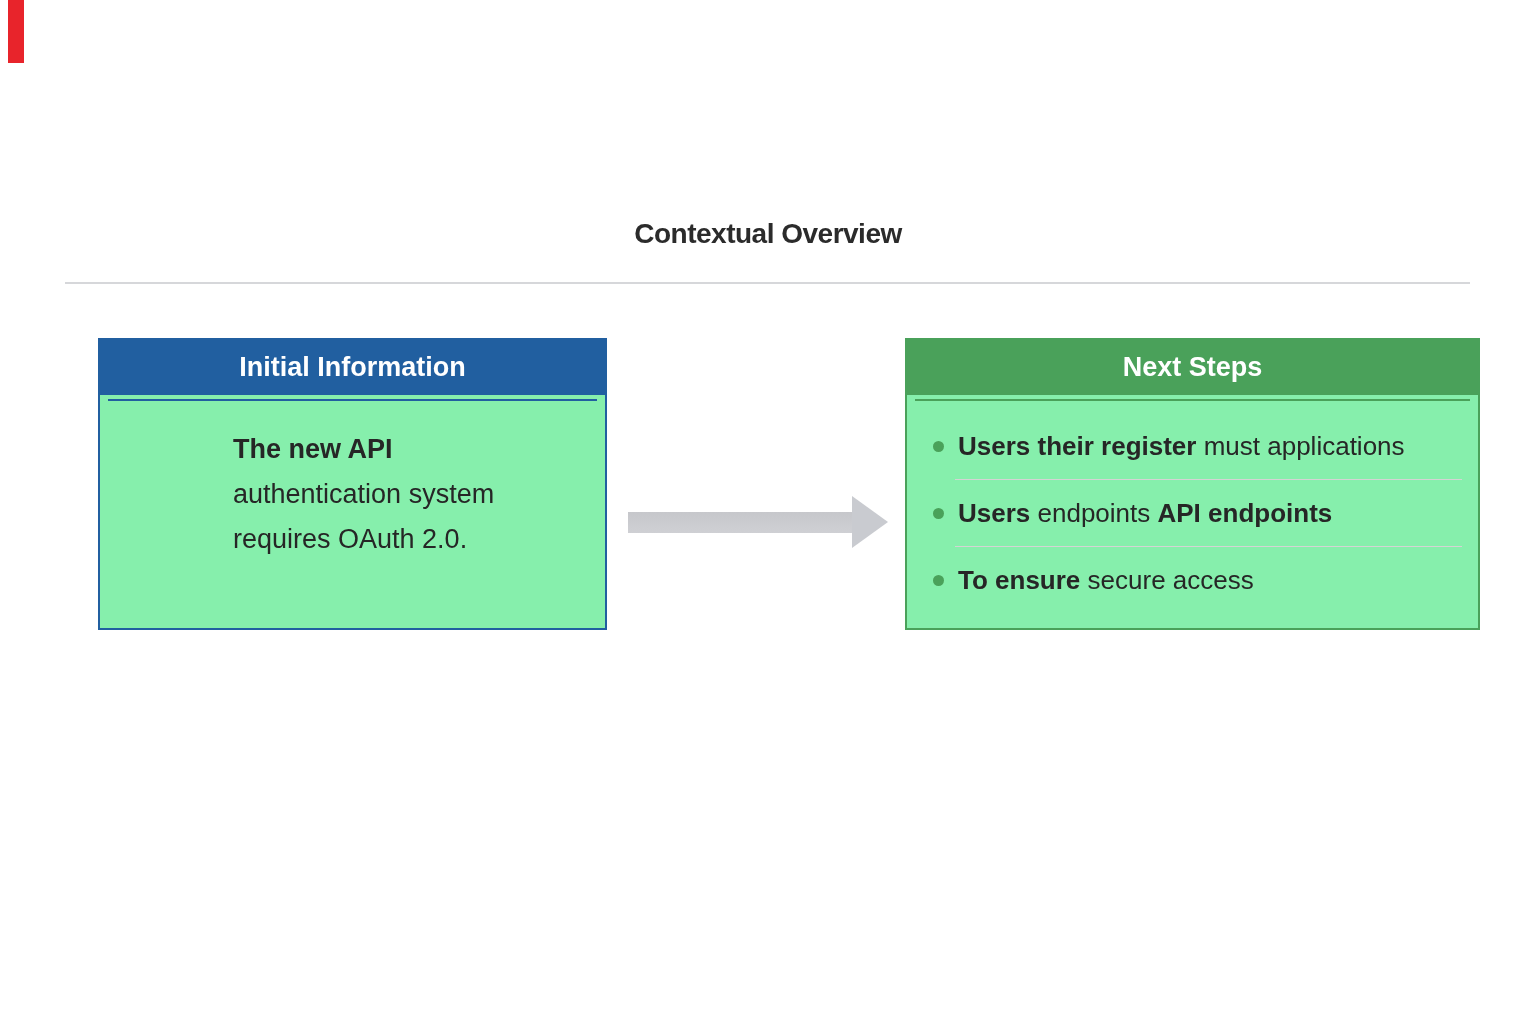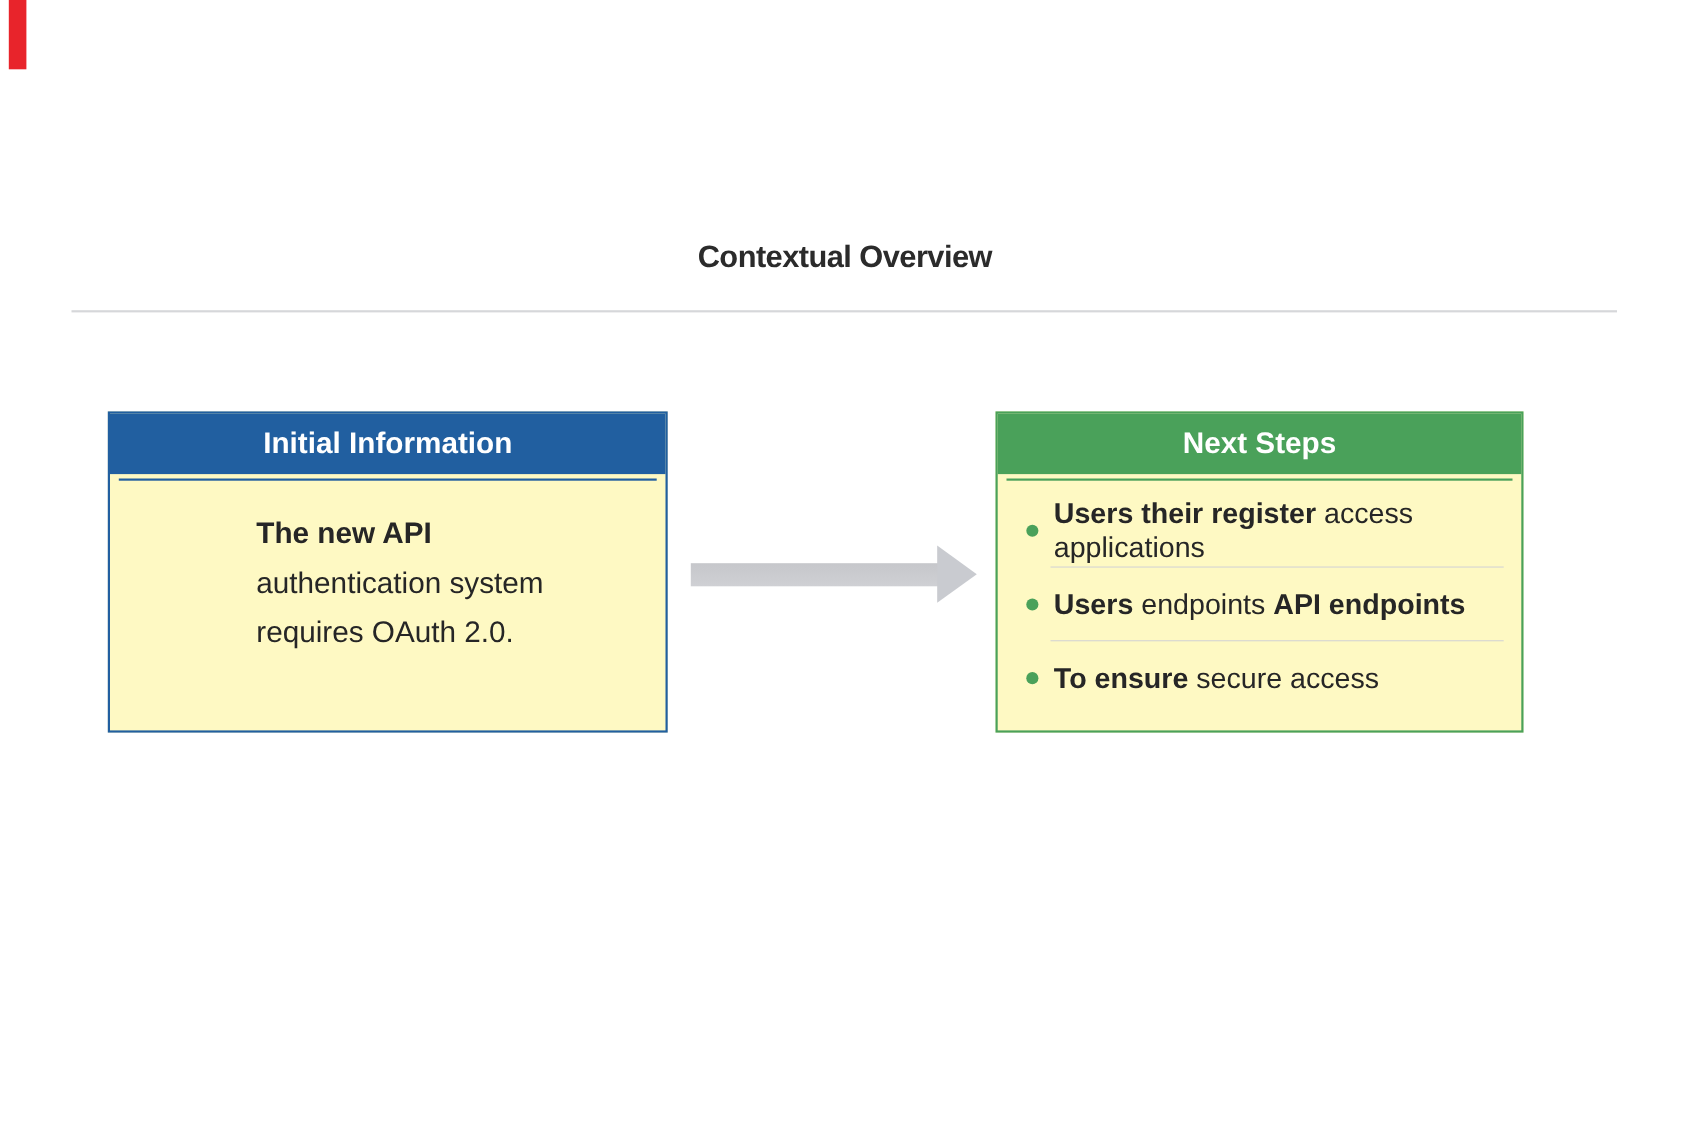--- a/index.html
+++ b/index.html
@@ -29,31 +29,31 @@
     letter-spacing: -0.5px;
     color: var(--title, #2b2b2b);
   }
   .title-divider {
     position: absolute;
     left: 65px; top: 282px; width: 1405px; height: 2px;
     background: var(--divider, #d6d7da);
   }
   .card {
     position: absolute;
-    top: 374px;
+    top: 338px;
     height: 292px;
-    background: #fef9c3;
+    background: #86efac;
     box-sizing: border-box;
   }
   .card-blue {
     left: 98px; width: 509px;
     border: 2px solid var(--blue, #215fa0);
   }
   .card-green {
-    left: 905px; width: 480px;
+    left: 905px; width: 575px;
     border: 2px solid var(--green, #4aa15a);
   }
   .card-header {
     height: 55px;
     line-height: 55px;
     text-align: center;
     color: #ffffff;
     font-size: 27px;
     font-weight: 700;
   }
@@ -129,21 +129,21 @@
 
   <div class="arrow-shaft"></div>
   <div class="arrow-head"></div>
 
   <div class="card card-green">
     <div class="card-header">Next Steps</div>
     <div class="header-rule"></div>
     <div class="bullet-list">
       <div class="bullet-item">
         <span class="bullet-dot"></span>
-        <span><span class="seg-bold">Users their register</span><span> access applications</span></span>
+        <span><span class="seg-bold">Users their register</span><span> must applications</span></span>
       </div>
       <div class="bullet-sep"></div>
       <div class="bullet-item">
         <span class="bullet-dot"></span>
         <span><span class="seg-bold">Users</span><span> endpoints </span><span class="seg-bold">API endpoints</span></span>
       </div>
       <div class="bullet-sep"></div>
       <div class="bullet-item">
         <span class="bullet-dot"></span>
         <span><span class="seg-bold">To ensure</span><span> secure access</span></span>

